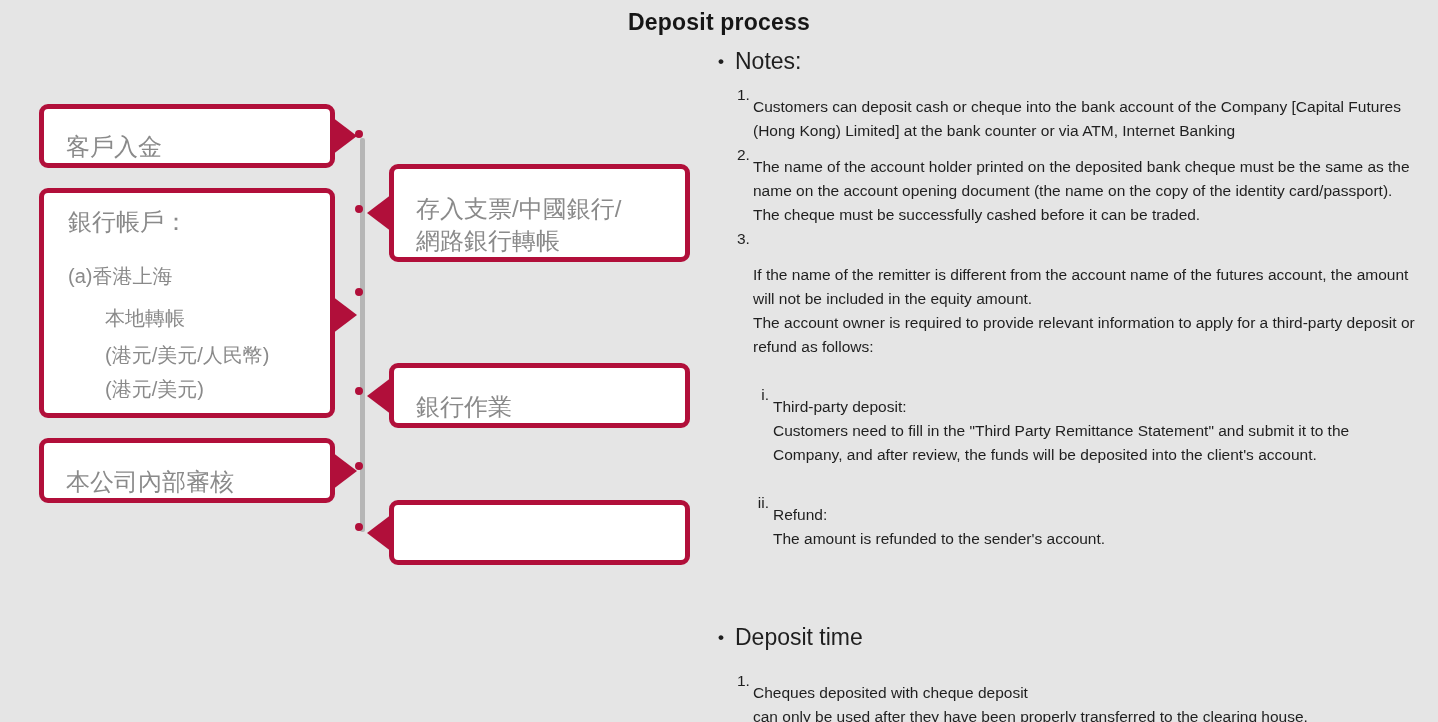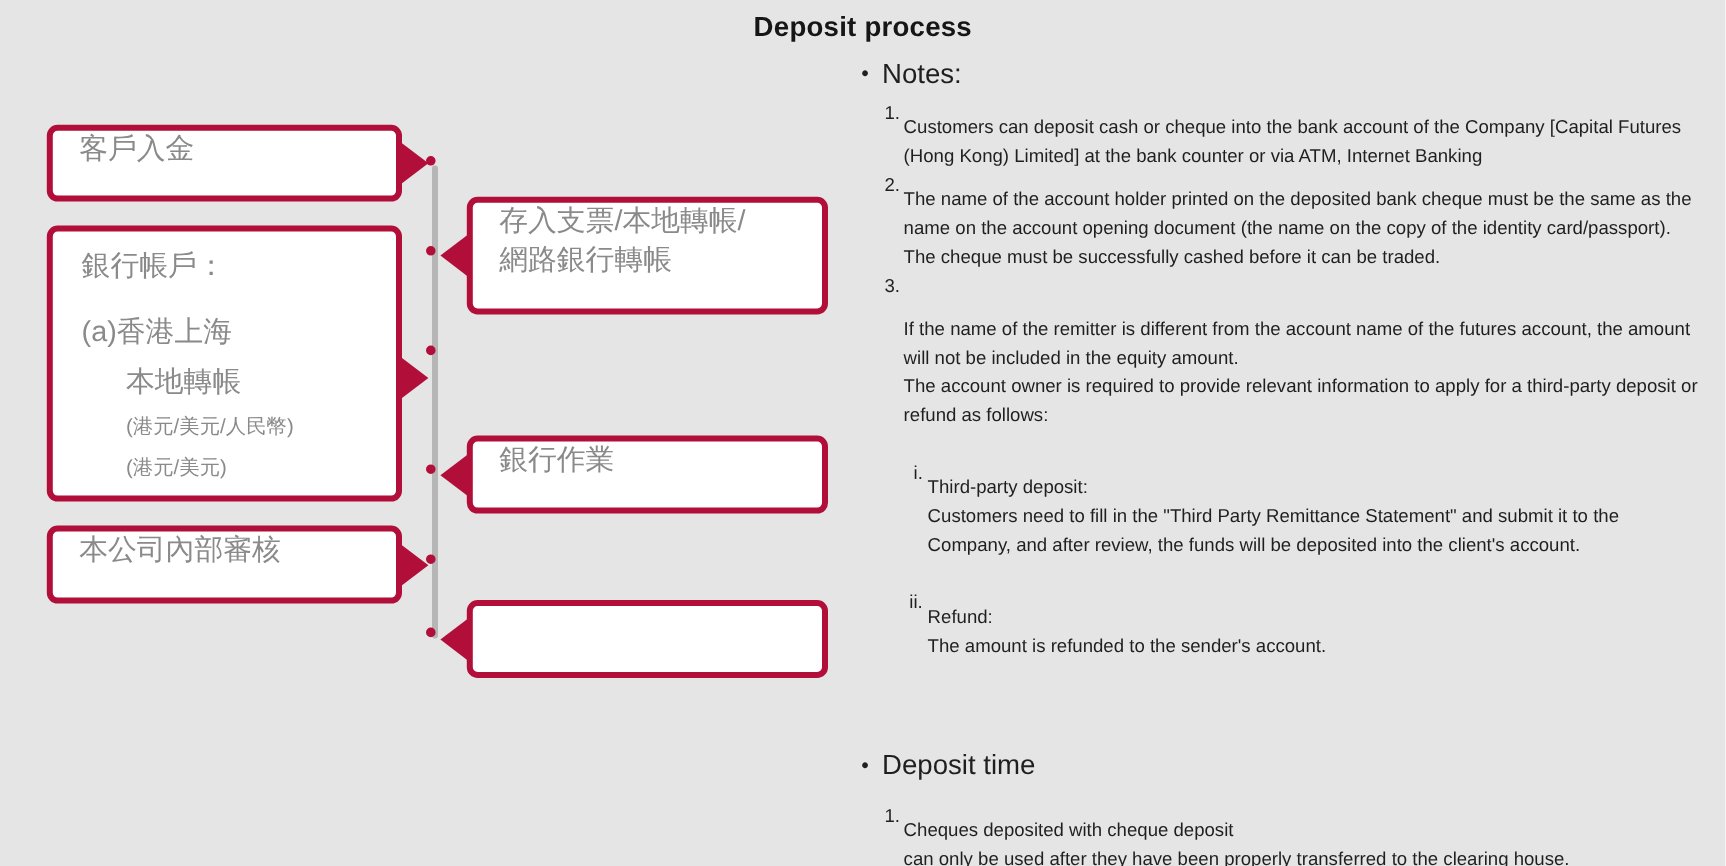--- a/index.html
+++ b/index.html
@@ -48,21 +48,21 @@
     border-radius: 50%;
   }
   .fbox {
     position: absolute;
     background: #fff;
     border: 5px solid var(--accent);
     border-radius: 9px;
     color: var(--box-text);
     display: flex;
     flex-direction: column;
-    justify-content: flex-start;
+    justify-content: flex-end;
   }
   .fbox .cn {
     font-size: 24px;
     line-height: 32px;
     white-space: pre-line;
   }
   .pad-l { padding-left: 22px; }
   .arrow-r {
     position: absolute;
     right: -27px; top: 50%;
@@ -78,22 +78,22 @@
     margin-top: -19px;
     width: 0; height: 0;
     border-top: 19px solid transparent;
     border-bottom: 19px solid transparent;
     border-right: 25px solid var(--accent);
   }
   .arrow-fixed { top: 103px; margin-top: 0; }   
   
   .bank-box { justify-content: space-between; padding: 13px 10px 12px 24px; }
   .bank-title { font-size: 24px; line-height: 31px; margin-bottom: 13px; }
-  .bank-row { font-size: 24px; line-height: 31px; }
-  .bank-note { font-size: 17px; line-height: 23px; }
+  .bank-row { font-size: 20px; line-height: 31px; }
+  .bank-note { font-size: 20px; line-height: 23px; }
   .indent { margin-left: 37px; }
   .mt { margin-top: 16px; }
   
   .panel {
     position: absolute;
     left: 712px; top: 50px;
     width: 706px;
     color: var(--body-text);
     font-size: 15.5px;
     line-height: 24px;
@@ -130,21 +130,21 @@
     <div class="node" style="top:387px"></div>
     <div class="node" style="top:462px"></div>
     <div class="node" style="top:523px"></div>
 
     <div class="fbox pad-l" style="left:39px;top:104px;width:296px;height:64px">
       <span class="cn">客戶入金</span>
       <span class="arrow-r"></span>
     </div>
 
     <div class="fbox pad-l" style="left:389px;top:164px;width:301px;height:98px">
-      <span class="cn">存入支票/本地轉帳/
+      <span class="cn">存入支票/中國銀行/
 網路銀行轉帳</span>
       <span class="arrow-l"></span>
     </div>
 
     <div class="fbox bank-box" style="left:39px;top:188px;width:296px;height:230px">
       <div class="bank-title">銀行帳戶：</div>
       <div class="bank-row">(a)香港上海</div>
       <div class="bank-row indent">本地轉帳</div>
       <div class="bank-note indent">(港元/美元/人民幣)</div>
       <div class="bank-note indent">(港元/美元)</div>

